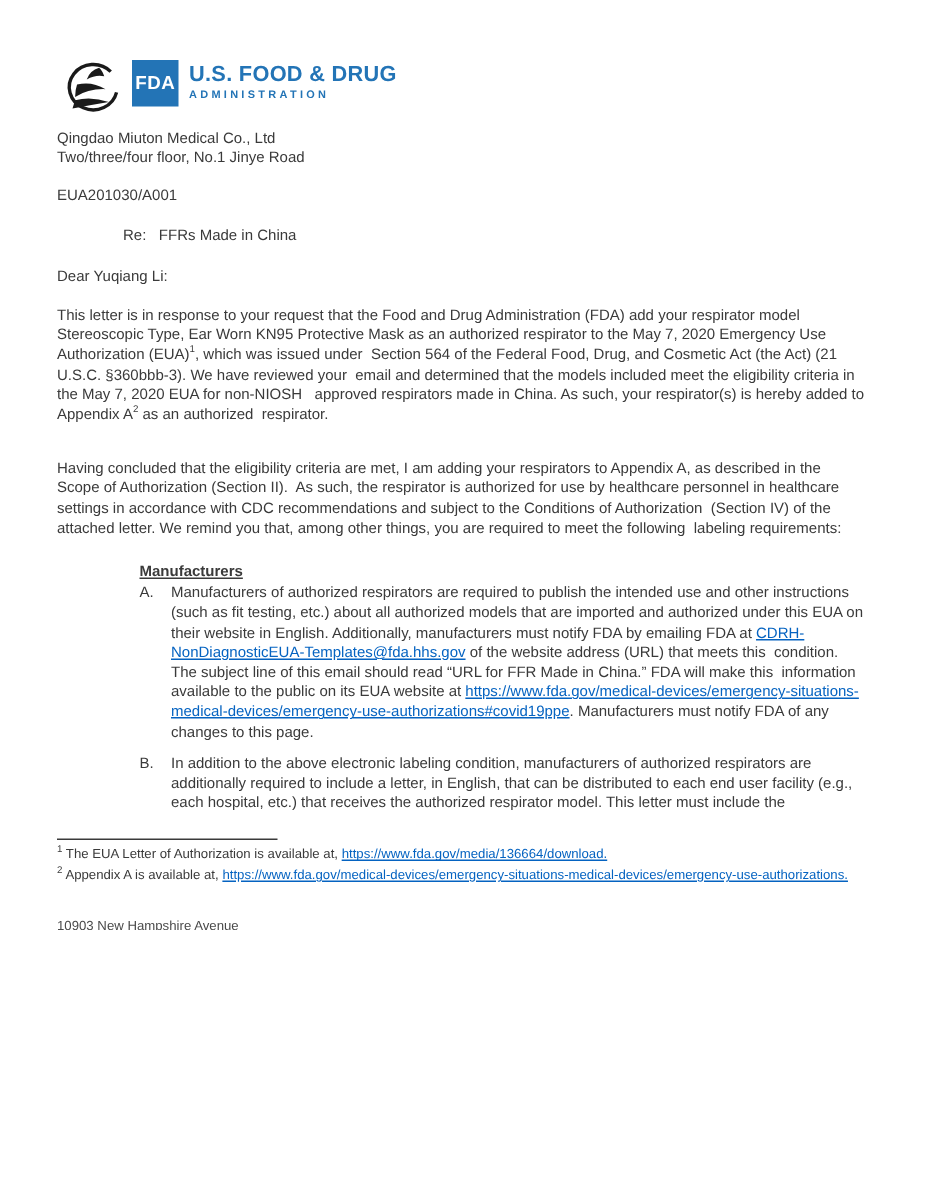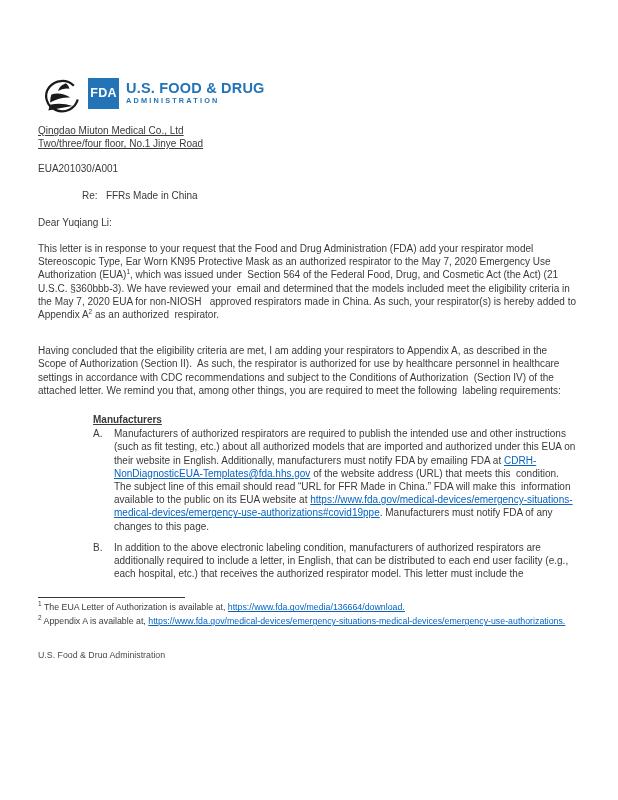--- a/index.html
+++ b/index.html
@@ -1,37 +1,37 @@
 <!DOCTYPE html>
 <html><head>
 <meta charset="utf-8">
 <style>
   html,body{margin:0;padding:0;background:#ffffff;}
   .page{
     width:618px;height:620px;background:#ffffff;box-sizing:border-box;
     padding:40px 40px 0 38px;position:relative;overflow:hidden;
     font-family:"Liberation Sans","DejaVu Sans",sans-serif;
-    color:#3a3a3a;font-size:10px;line-height:13.2px;margin-top:38px;
+    color:#3a3a3a;font-size:10px;line-height:13.2px;
   }
   .pre{white-space:pre-wrap;}
   
   .letterhead{display:flex;align-items:flex-start;height:38px;}
   .eagle{width:44px;height:38px;margin-right:6px;}
   .fda-block{display:flex;align-items:flex-start;}
   .fda-square{
     width:31px;height:31px;background:#2374b6;color:#ffffff;
     display:flex;align-items:center;justify-content:center;
     font-weight:bold;font-size:12.5px;letter-spacing:.3px;flex:none;
   }
   .wordmark{margin-left:7px;padding-top:3px;}
   .wm1{color:#2374b6;font-weight:bold;font-size:14.5px;line-height:15px;letter-spacing:.2px;}
   .wm2{color:#2374b6;font-weight:bold;font-size:7.3px;line-height:9px;letter-spacing:2.2px;}
   
   .date-line{margin-top:24px;text-align:right;padding-right:74px;}
-  .recipient{margin-top:8px;text-decoration:underline;}
+  .recipient{margin-top:8px;}
   .ref-num{margin-top:12px;}
   .re-line{margin-top:13px;padding-left:44px;}
   .salutation{margin-top:14px;}
   
   .para{margin:0;margin-top:13px;}
   .para.gap{margin-top:23px;}
   sup.fnref{font-size:6.5px;vertical-align:super;line-height:0;}
   a.doclink{color:#0563c1;text-decoration:underline;cursor:pointer;}
   a.brk{word-break:break-all;}
   
@@ -100,19 +100,18 @@
     </div>
   </div>
 
   <div class="fn-rule"></div>
   <div class="footnotes">
     <div class="footnote pre"><sup class="fnref">1</sup><span> The EUA Letter of Authorization is available at, </span><a class="doclink">https://www.fda.gov/media/136664/download.</a></div>
     <div class="footnote pre"><sup class="fnref">2</sup><span> Appendix A is available at, </span><a class="doclink brk">https://www.fda.gov/medical-devices/emergency-situations-medical-devices/emergency-use-authorizations.</a></div>
   </div>
 
   <div class="page-footer">
-    <div class="pre">U.S. Food &amp; Drug Administration</div>
     <div class="pre">10903 New Hampshire Avenue</div>
     <div class="pre">Silver Spring, MD  20903</div>
     <a class="footer-link">www.fda.gov</a>
   </div>
 
 </div>
 
 </body></html>

